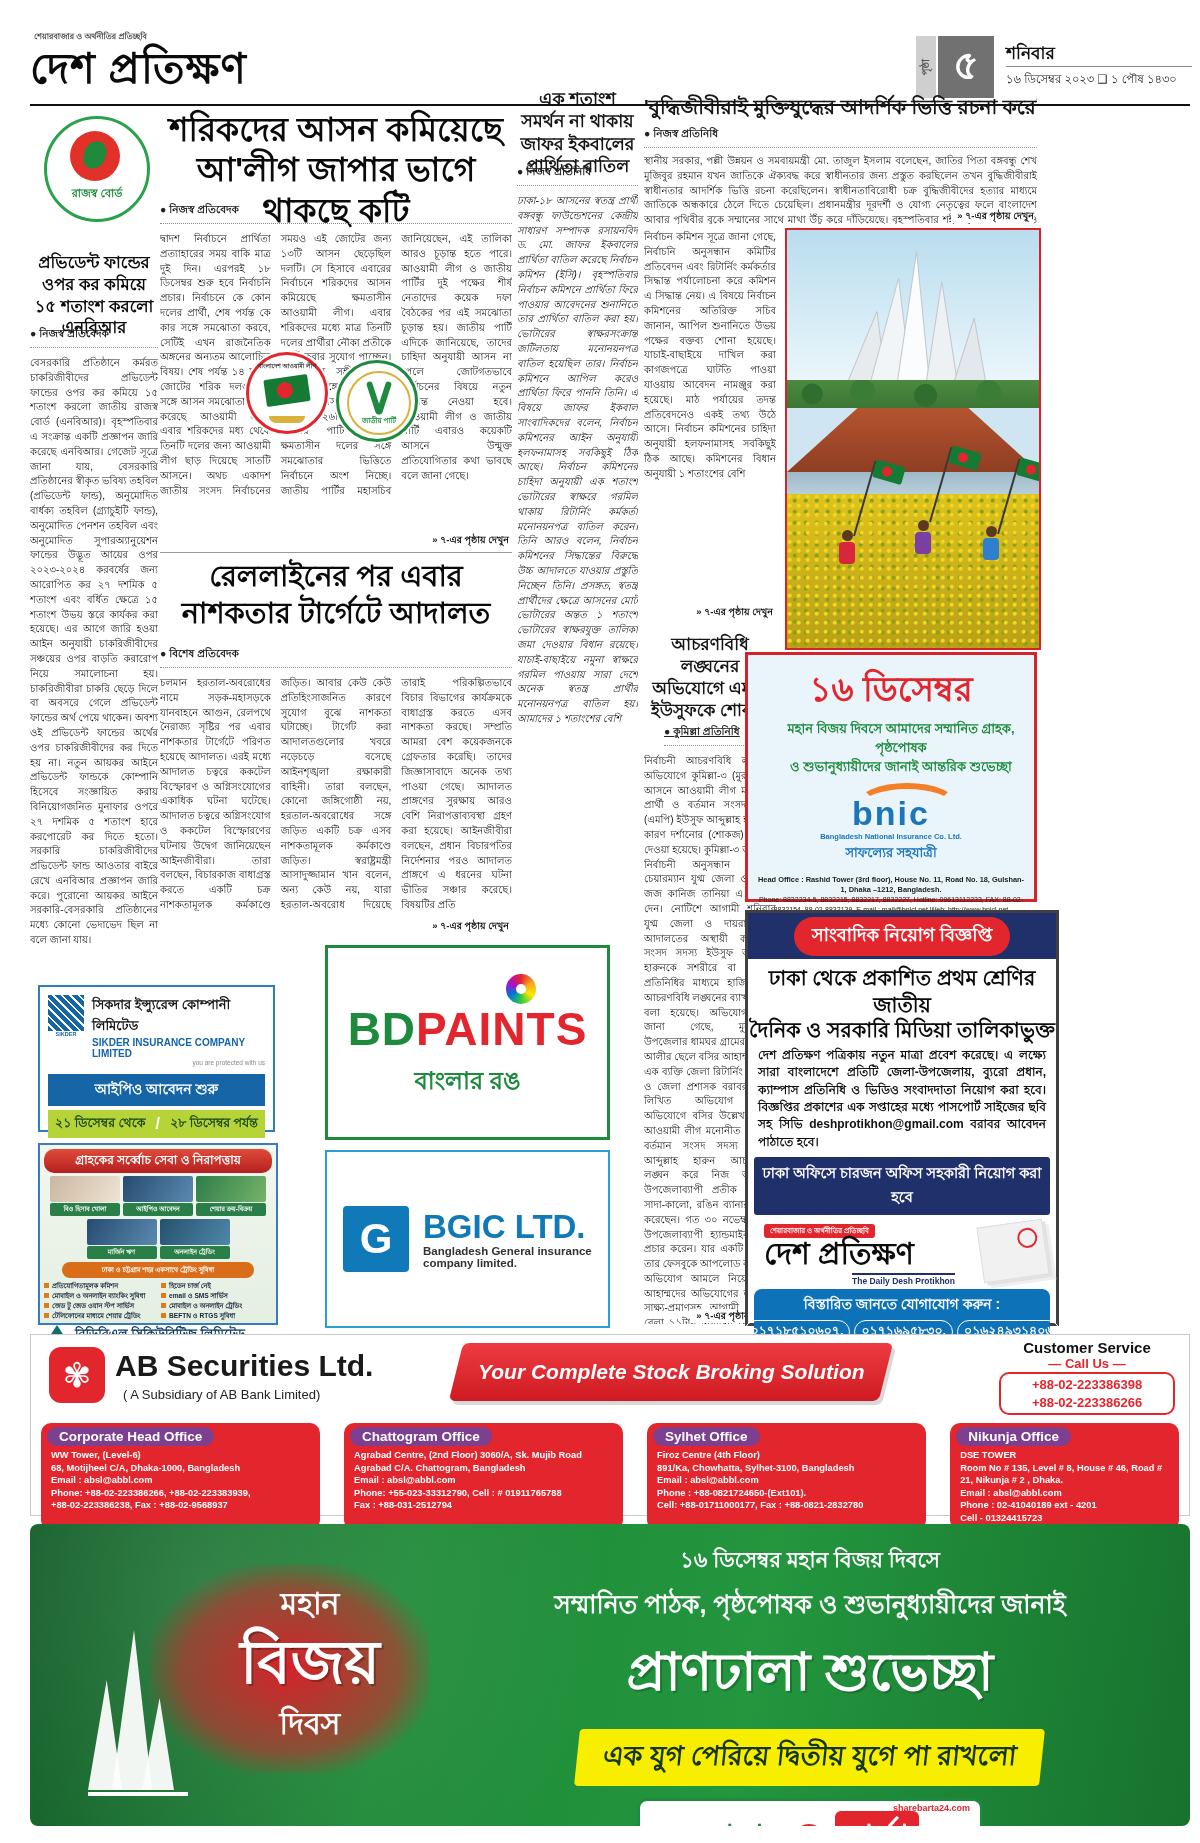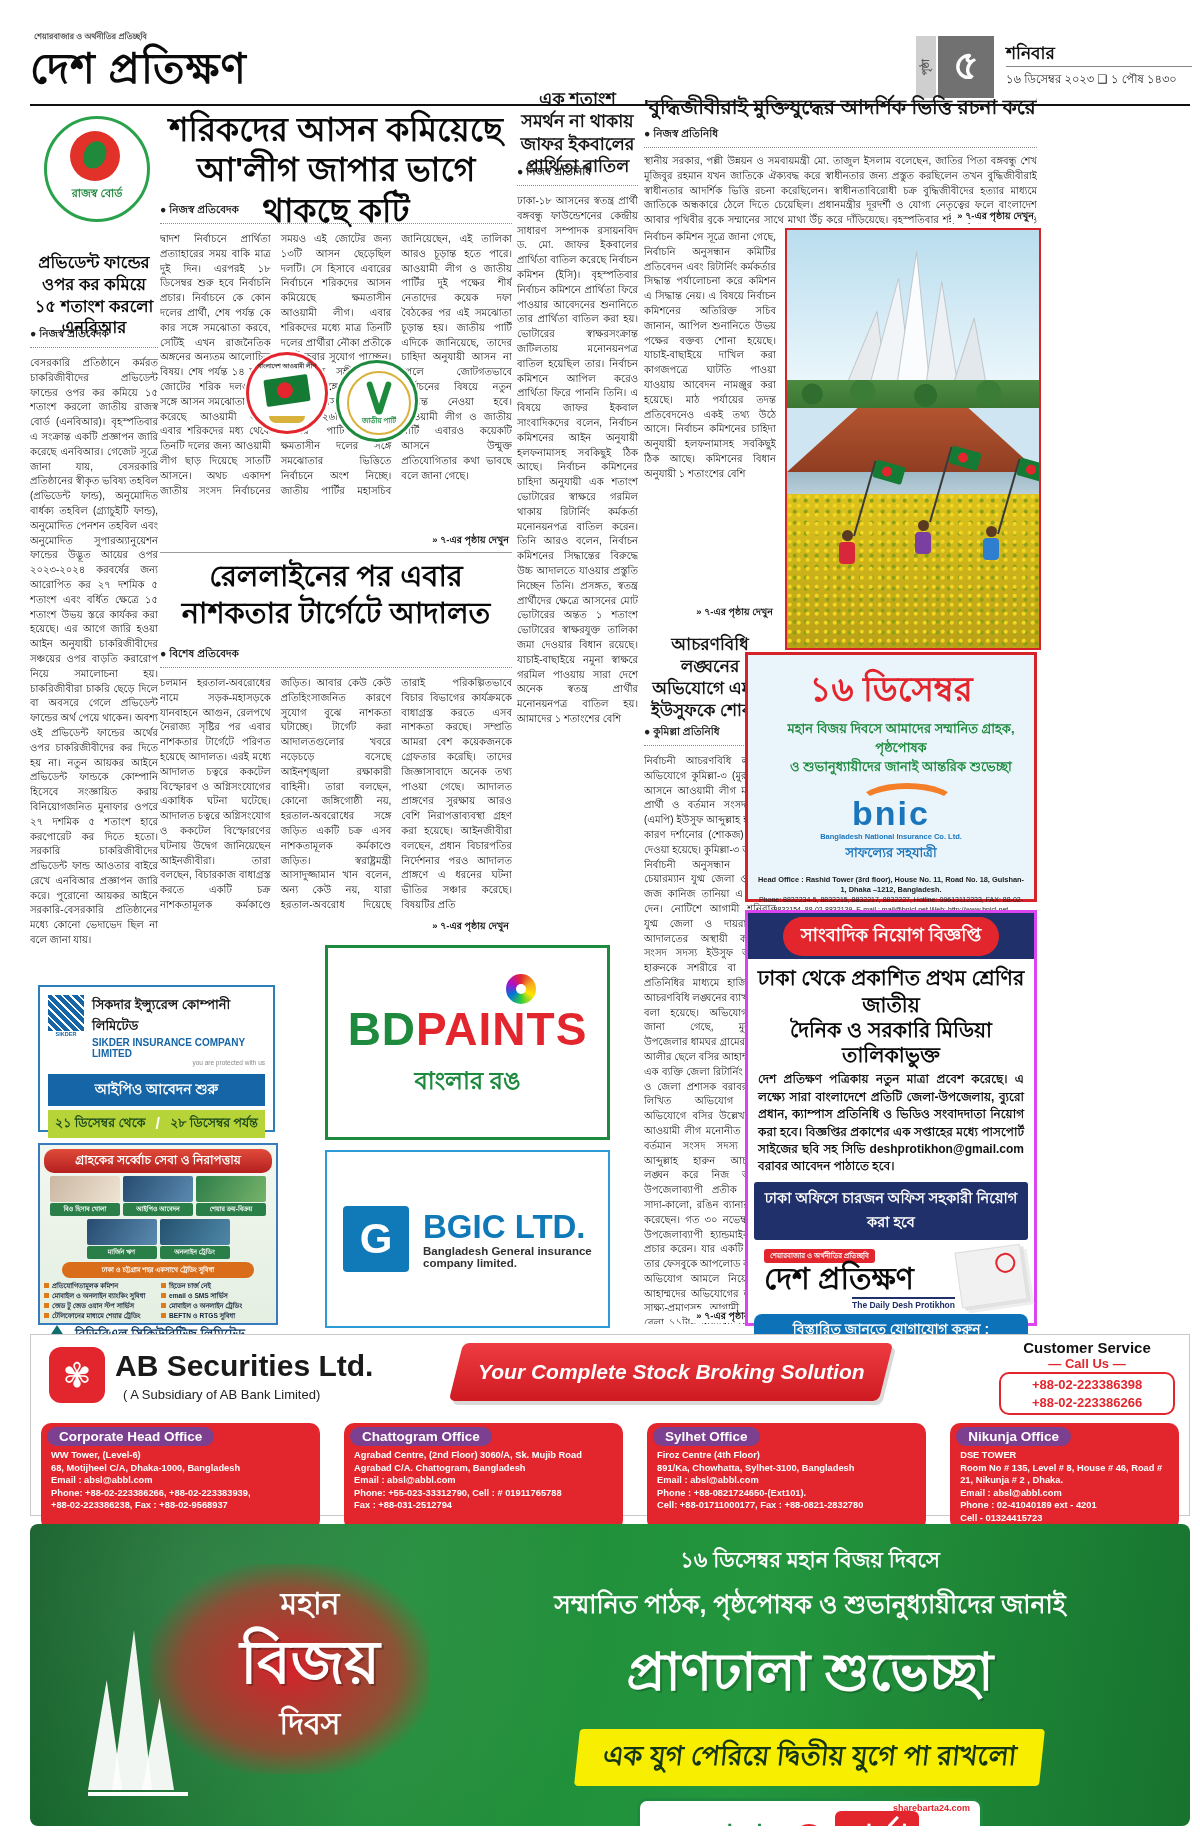--- a/index.html
+++ b/index.html
@@ -46,31 +46,31 @@
   .jp-g2{left:32px;transform:rotate(18deg);}
   .jp-txt{position:absolute;left:0;right:0;bottom:6px;text-align:center;font-size:7px;font-weight:800;color:#1e8a3e;}
   .m-rule{left:160px;top:552px;width:352px;height:1px;background:#9a9a9a;}
   .m-h2{left:160px;top:558px;width:352px;font-size:29px;line-height:1.28;font-weight:900;text-align:center;color:#0a0a0a;}
   .m-by2{left:160px;top:646px;width:352px;}
   .m-body2{left:160px;top:676px;width:352px;height:258px;column-count:3;column-gap:10px;}
 
   
   .c-h{left:517px;top:88px;width:121px;font-size:17.5px;line-height:1.28;font-weight:800;text-align:center;}
   .c-by{left:517px;top:164px;width:121px;}
-  .c-body{left:517px;top:194px;width:121px;height:736px;}
+  .c-body{left:517px;top:194px;width:121px;height:736px;font-style:italic;}
 
   
   .i-h{left:644px;top:92px;width:393px;font-size:20px;font-weight:800;white-space:nowrap;overflow:hidden;}
   .i-by{left:644px;top:126px;width:393px;}
   .i-intro{left:644px;top:154px;width:393px;height:70px;}
 
   
   .d-body{left:644px;top:230px;width:132px;height:390px;}
   .y-h{left:644px;top:634px;width:132px;font-size:17px;line-height:1.3;font-weight:800;text-align:center;}
-  .y-by{left:644px;top:724px;width:132px;}
+  .y-by{left:664px;top:724px;width:132px;text-decoration:underline;}
   .y-body{left:644px;top:754px;width:132px;height:570px;}
 
   
   .photo{left:785px;top:228px;width:252px;height:418px;border:2px solid #d5232a;background:#cfe6f2;overflow:hidden;}
   .ph-sky{position:absolute;left:0;top:0;right:0;height:150px;background:linear-gradient(#b9ddee,#eaf6fb);}
   .ph-monu{position:absolute;left:36px;top:18px;width:180px;height:150px;}
   .ph-trees{position:absolute;left:0;top:150px;right:0;height:28px;background:
      radial-gradient(circle at 10% 50%, #2f6e2f 10px, transparent 11px),
      radial-gradient(circle at 30% 40%, #3b7d36 12px, transparent 13px),
      radial-gradient(circle at 55% 55%, #2f6e2f 11px, transparent 12px),
@@ -96,21 +96,21 @@
   .g-l1,.g-l2{font-size:13px;font-weight:800;color:#1e8a3e;line-height:1.45;padding-left:20px;}
   .bnic{position:relative;margin-top:10px;height:84px;}
   .bnic-arc{position:absolute;left:50%;top:-4px;transform:translateX(-34%);width:88px;height:30px;border:6px solid transparent;border-top:6px solid #f57f29;border-radius:50%;}
   .bnic-word{font-size:34px;font-weight:900;color:#1b75bb;letter-spacing:2px;line-height:1.1;padding-top:8px;}
   .bnic-sub{font-size:7.5px;font-weight:700;color:#1b75bb;}
   .bnic-tag{font-size:13px;font-weight:800;color:#1b75bb;margin-top:2px;}
   .g-ho1{font-size:7.4px;font-weight:700;color:#222;padding:4px 8px 0;line-height:1.4;}
   .g-ho2{font-size:7px;color:#222;padding:0 8px;line-height:1.4;}
 
   
-  .notice{left:745px;top:910px;width:292px;height:416px;border:3px solid #d946ef;box-sizing:border-box;background:#fff;}
+  .notice{left:745px;top:910px;width:314px;height:416px;border:3px solid #404040;box-sizing:border-box;background:#fff;}
   .n-top{height:46px;background:#20306b;display:flex;align-items:center;justify-content:center;}
   .n-pill{background:#e3262d;color:#fff;font-size:18px;font-weight:900;padding:4px 18px;border-radius:22px;}
   .n-big{font-size:20.5px;font-weight:900;text-align:center;line-height:1.3;color:#0b0b0b;margin-top:6px;}
   .n-big2{font-size:20.5px;font-weight:900;text-align:center;line-height:1.2;color:#0b0b0b;}
   .n-para{font-size:12px;font-weight:600;line-height:1.45;text-align:justify;padding:4px 10px 0;color:#111;}
   .n-bar2{margin:6px 6px 0;background:#20306b;color:#fff;font-size:14.5px;font-weight:800;text-align:center;padding:5px 0;border-radius:3px;}
   .n-logo{position:relative;height:66px;margin:4px 8px 0;text-align:left;}
   .n-ltag{display:inline-block;background:#e3262d;color:#fff;font-size:7px;font-weight:700;padding:1px 6px;border-radius:3px;margin-left:8px;}
   .n-lword{font-size:30px;font-weight:900;color:#0b0b0b;line-height:1.05;margin-left:8px;}
   .n-lsub{font-size:8.5px;font-weight:700;color:#20306b;margin-left:96px;border-top:2px solid #20306b;display:inline-block;padding-top:1px;}

